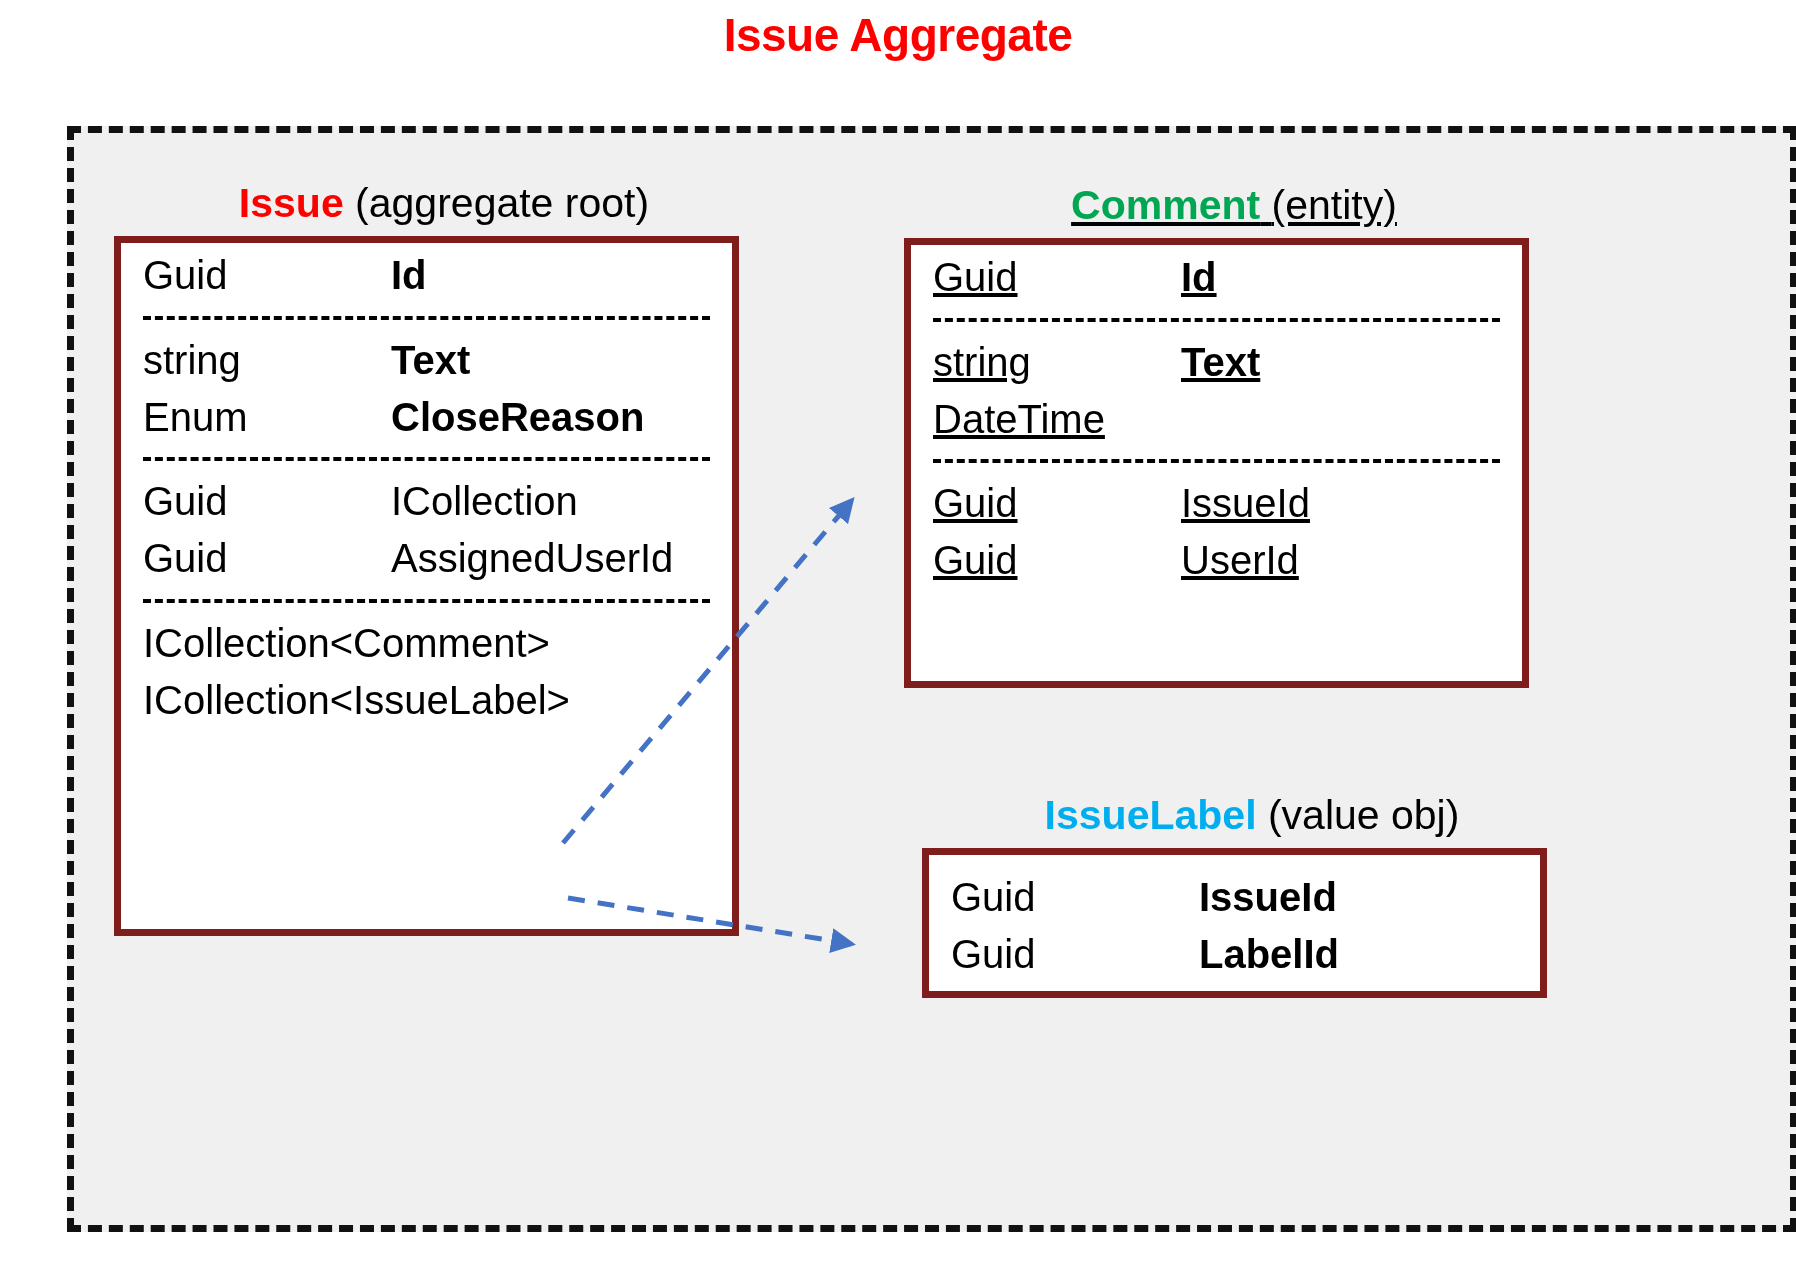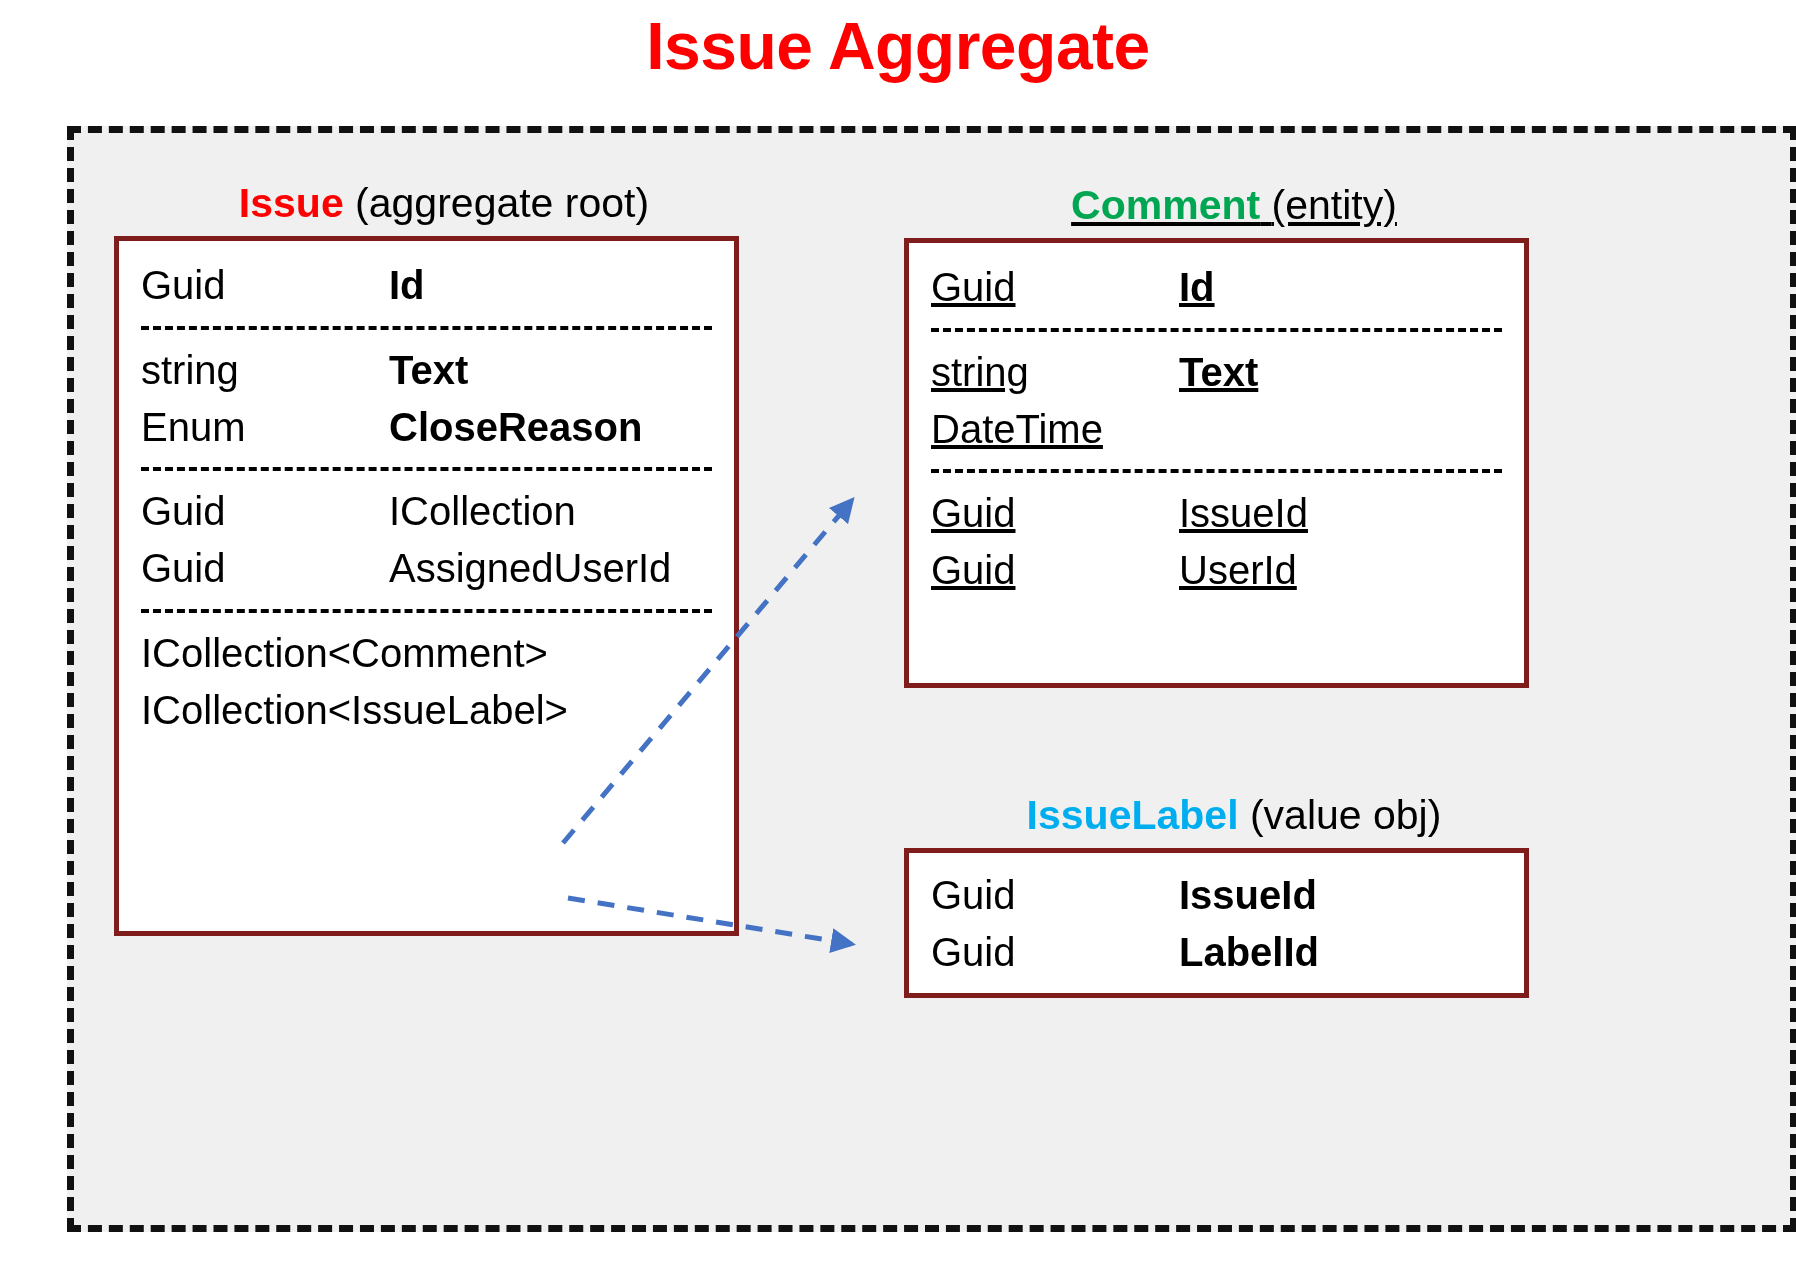--- a/index.html
+++ b/index.html
@@ -15,21 +15,21 @@
     overflow: hidden;
   }
 
   
   #diagram-title {
     position: absolute;
     top: 10px;
     left: 0;
     width: 1796px;
     text-align: center;
-    font-size: 66px;
+    font-size: 46px;
     font-weight: bold;
     color: #FF0000;
     letter-spacing: -0.5px;
     line-height: 1.1;
   }
 
   
   #aggregate-boundary {
     position: absolute;
     left: 33px;
@@ -55,23 +55,23 @@
     text-align: center;
   }
   .entity-header .ename {
     font-weight: bold;
   }
   .entity-header .etype {
     font-weight: normal;
   }
   .entity-box {
     background: #FFFFFF;
-    border: 5px solid #7f1d1d;
+    border: 7px solid #7f1d1d;
     box-sizing: border-box;
-    padding: 16px 22px 18px 22px;
+    padding: 4px 22px 18px 22px;
   }
 
   
   .field-row {
     display: flex;
     align-items: baseline;
     font-size: 40px;
     line-height: 1.42;
     color: #000000;
     white-space: nowrap;
@@ -118,21 +118,21 @@
     text-decoration: underline;
   }
   #comment-block .entity-box {
     width: 625px;
     height: 450px;
   }
   #comment-block .field-type { width: 248px; }
 
   
   #issuelabel-block {
-    left: 830px;
+    left: 848px;
     top: 662px;
     width: 660px;
   }
   #issuelabel-block .entity-box {
     width: 625px;
     height: 150px;
     padding-top: 14px;
   }
   #issuelabel-block .field-type { width: 248px; }
 

